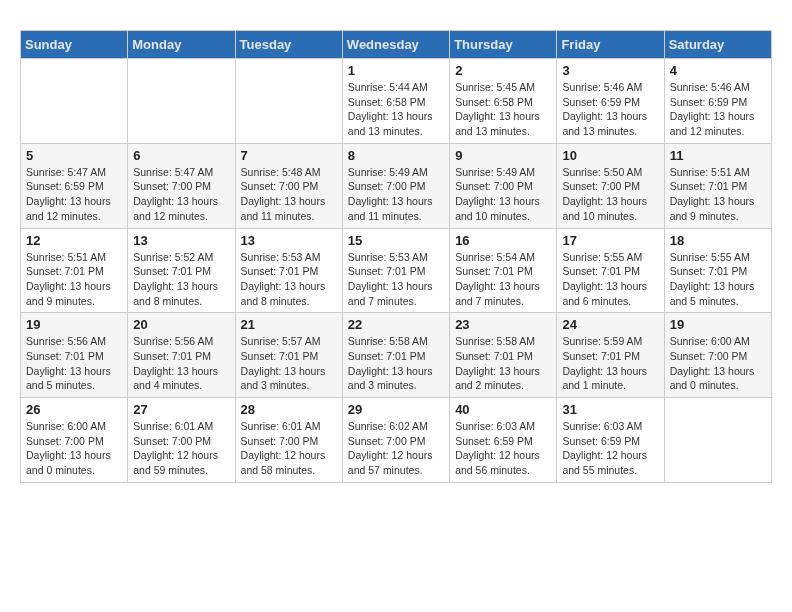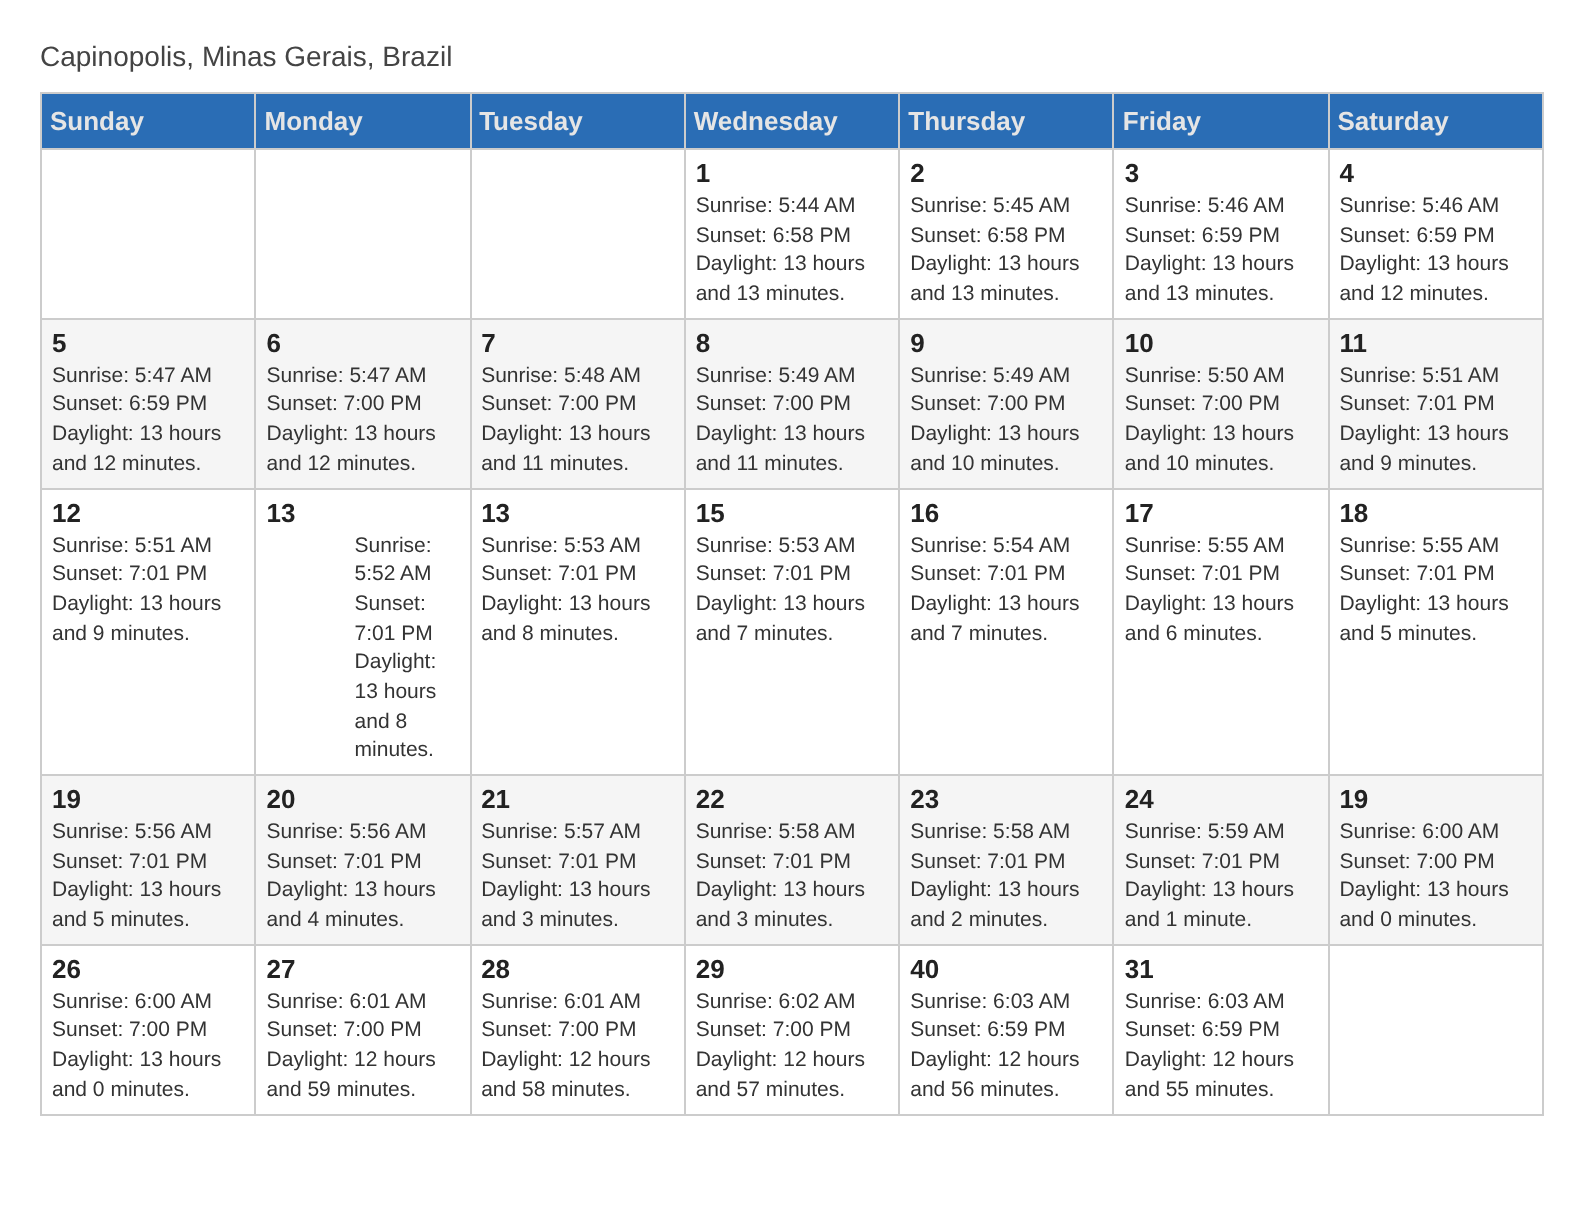--- a/index.html
+++ b/index.html
@@ -95,21 +95,20 @@
       font-size: 10.5px;
       color: #333;
       line-height: 1.4;
     }
   </style>
 </head>
 <body>
 
 <div class="header">
   <div class="title-block">
-    <div class="subtitle">Capinopolis, Minas Gerais, Brazil</div>
   </div>
 </div>
 
 <table>
   <thead>
     <tr>
     <th>Sunday</th>
         <th>Monday</th>
         <th>Tuesday</th>
         <th>Wednesday</th>
@@ -206,21 +205,21 @@
       <tr>
         <td>
           <div class="day-number">12</div>
           <div class="day-info" style="white-space: pre-line;">Sunrise: 5:51 AM
 Sunset: 7:01 PM
 Daylight: 13 hours
 and 9 minutes.</div>
         </td>
         <td>
           <div class="day-number">13</div>
-          <div class="day-info" style="white-space: pre-line; margin-left: 44px;">Sunrise: 5:52 AM
+          <div class="day-info" style="white-space: pre-line;">Sunrise: 5:52 AM
 Sunset: 7:01 PM
 Daylight: 13 hours
 and 8 minutes.</div>
         </td>
         <td>
           <div class="day-number">13</div>
           <div class="day-info" style="white-space: pre-line;">Sunrise: 5:53 AM
 Sunset: 7:01 PM
 Daylight: 13 hours
 and 8 minutes.</div>

